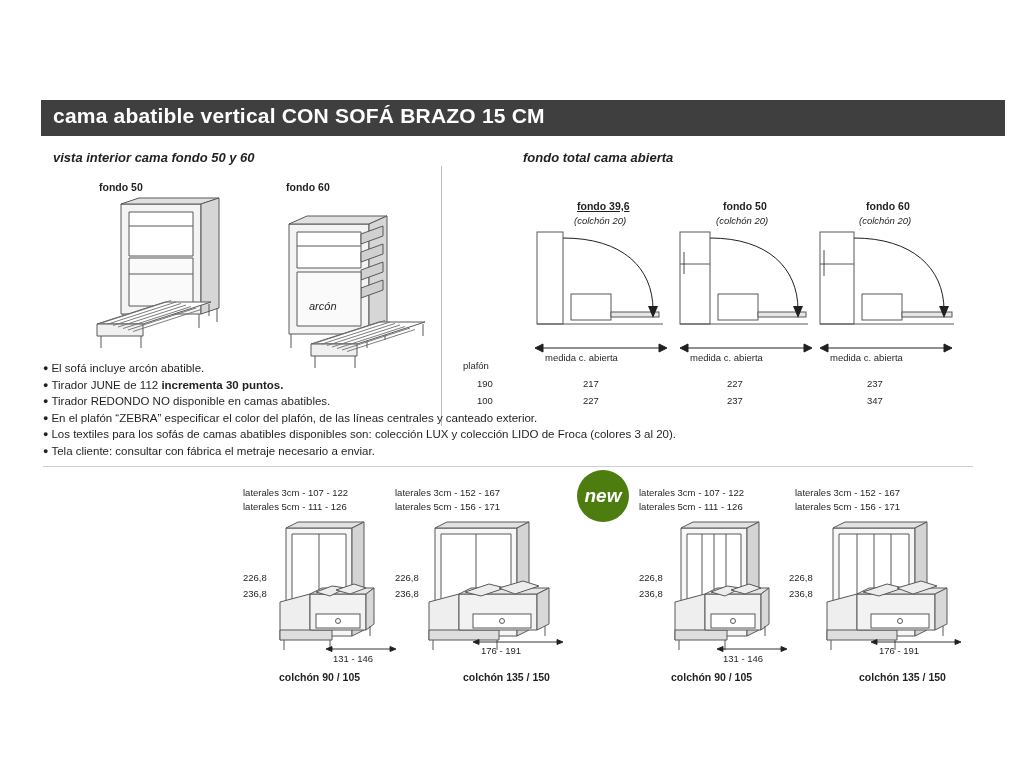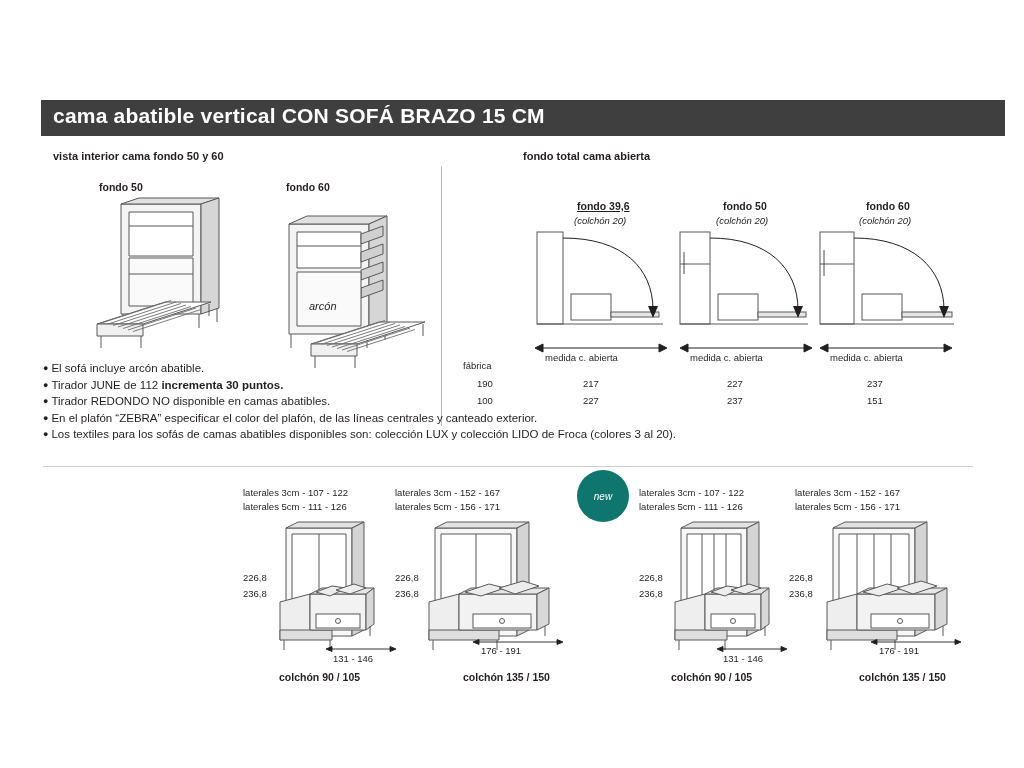--- a/index.html
+++ b/index.html
@@ -39,22 +39,23 @@
     font-size: 21px;
     font-weight: bold;
     color: #ffffff;
     letter-spacing: 0.2px;
     white-space: nowrap;
   }
 
   
   .sec-label {
     position: absolute;
-    font-size: 11px;
+    font-size: 13px;
     font-weight: bold;
+    font-style: italic;
     color: #231f20;
     white-space: nowrap;
   }
   .small-label {
     position: absolute;
     font-size: 10.5px;
     font-weight: bold;
     color: #231f20;
     white-space: nowrap;
   }
@@ -105,27 +106,28 @@
   .bullet b { font-weight: bold; }
 
   
   .new-badge {
     position: absolute;
     left: 566px;
     top: 470px;
     width: 52px;
     height: 52px;
     border-radius: 50%;
-    background: #0f766e;
+    background: #4d7c0f;
     color: #ffffff;
-    font-size: 10px;
+    font-size: 19px;
     font-style: italic;
     display: flex;
     align-items: center;
     justify-content: center;
+    font-weight: bold;
   }
 
   
   svg { display: block; }
   .drw { position: absolute; }
 
   .tbl {
     position: absolute;
     font-size: 9.5px;
     color: #231f20;
@@ -304,37 +306,38 @@
     <svg width="140" height="16" viewBox="0 0 140 16">
       <g stroke="#231f20" stroke-width="1" fill="#231f20">
         <line x1="10" y1="8" x2="130" y2="8"></line>
         <polygon points="4,8 12,4 12,12"></polygon>
         <polygon points="136,8 128,4 128,12"></polygon>
       </g>
     </svg>
   </div>
   <div class="plain" style="left:819px; top:352px; font-size:9.5px;">medida c. abierta</div>
 
-  <div class="tbl" style="left:452px; top:360px;">fábrica</div>
+  <div class="tbl" style="left:452px; top:360px;">plafón</div>
   <div class="tbl" style="left:466px; top:378px;text-align:right;">190</div>
   <div class="tbl" style="left:466px; top:395px;">100</div>
 
   <div class="tbl" style="left:572px; top:378px;text-align:center;">217</div>
   <div class="tbl" style="left:572px; top:395px;">227</div>
   <div class="tbl" style="left:716px; top:378px;">227</div>
   <div class="tbl" style="left:716px; top:395px;">237</div>
   <div class="tbl" style="left:856px; top:378px;">237</div>
-  <div class="tbl" style="left:856px; top:395px;">151</div>
+  <div class="tbl" style="left:856px; top:395px;">347</div>
 
   <div class="bullets">
     <div class="bullet"><span class="dot">●</span><span>El sofá incluye arcón abatible.</span></div>
     <div class="bullet"><span class="dot">●</span><span>Tirador JUNE de 112 </span><b>incrementa 30 puntos.</b></div>
     <div class="bullet"><span class="dot">●</span><span>Tirador REDONDO NO disponible en camas abatibles.</span></div>
     <div class="bullet"><span class="dot">●</span><span>En el plafón “ZEBRA” especificar el color del plafón, de las líneas centrales y canteado exterior.</span></div>
     <div class="bullet"><span class="dot">●</span><span>Los textiles para los sofás de camas abatibles disponibles son: colección LUX y colección LIDO de Froca (colores 3 al 20).</span></div>
+    <div class="bullet"><span class="dot">●</span><span>Tela cliente: consultar con fábrica el metraje necesario a enviar.</span></div>
   </div>
 
   <div class="hdiv" style="left:32px; top:466px; width:930px;"></div>
 
   <div class="new-badge">new</div>
 
   <div class="plain" style="left:232px; top:487px; font-size:9.5px;">laterales 3cm - 107 - 122</div>
   <div class="plain" style="left:232px; top:501px; font-size:9.5px;">laterales 5cm - 111 - 126</div>
   <div class="plain" style="left:232px; top:572px; font-size:9.5px;">226,8</div>
   <div class="plain" style="left:232px; top:588px; font-size:9.5px;">236,8</div>

